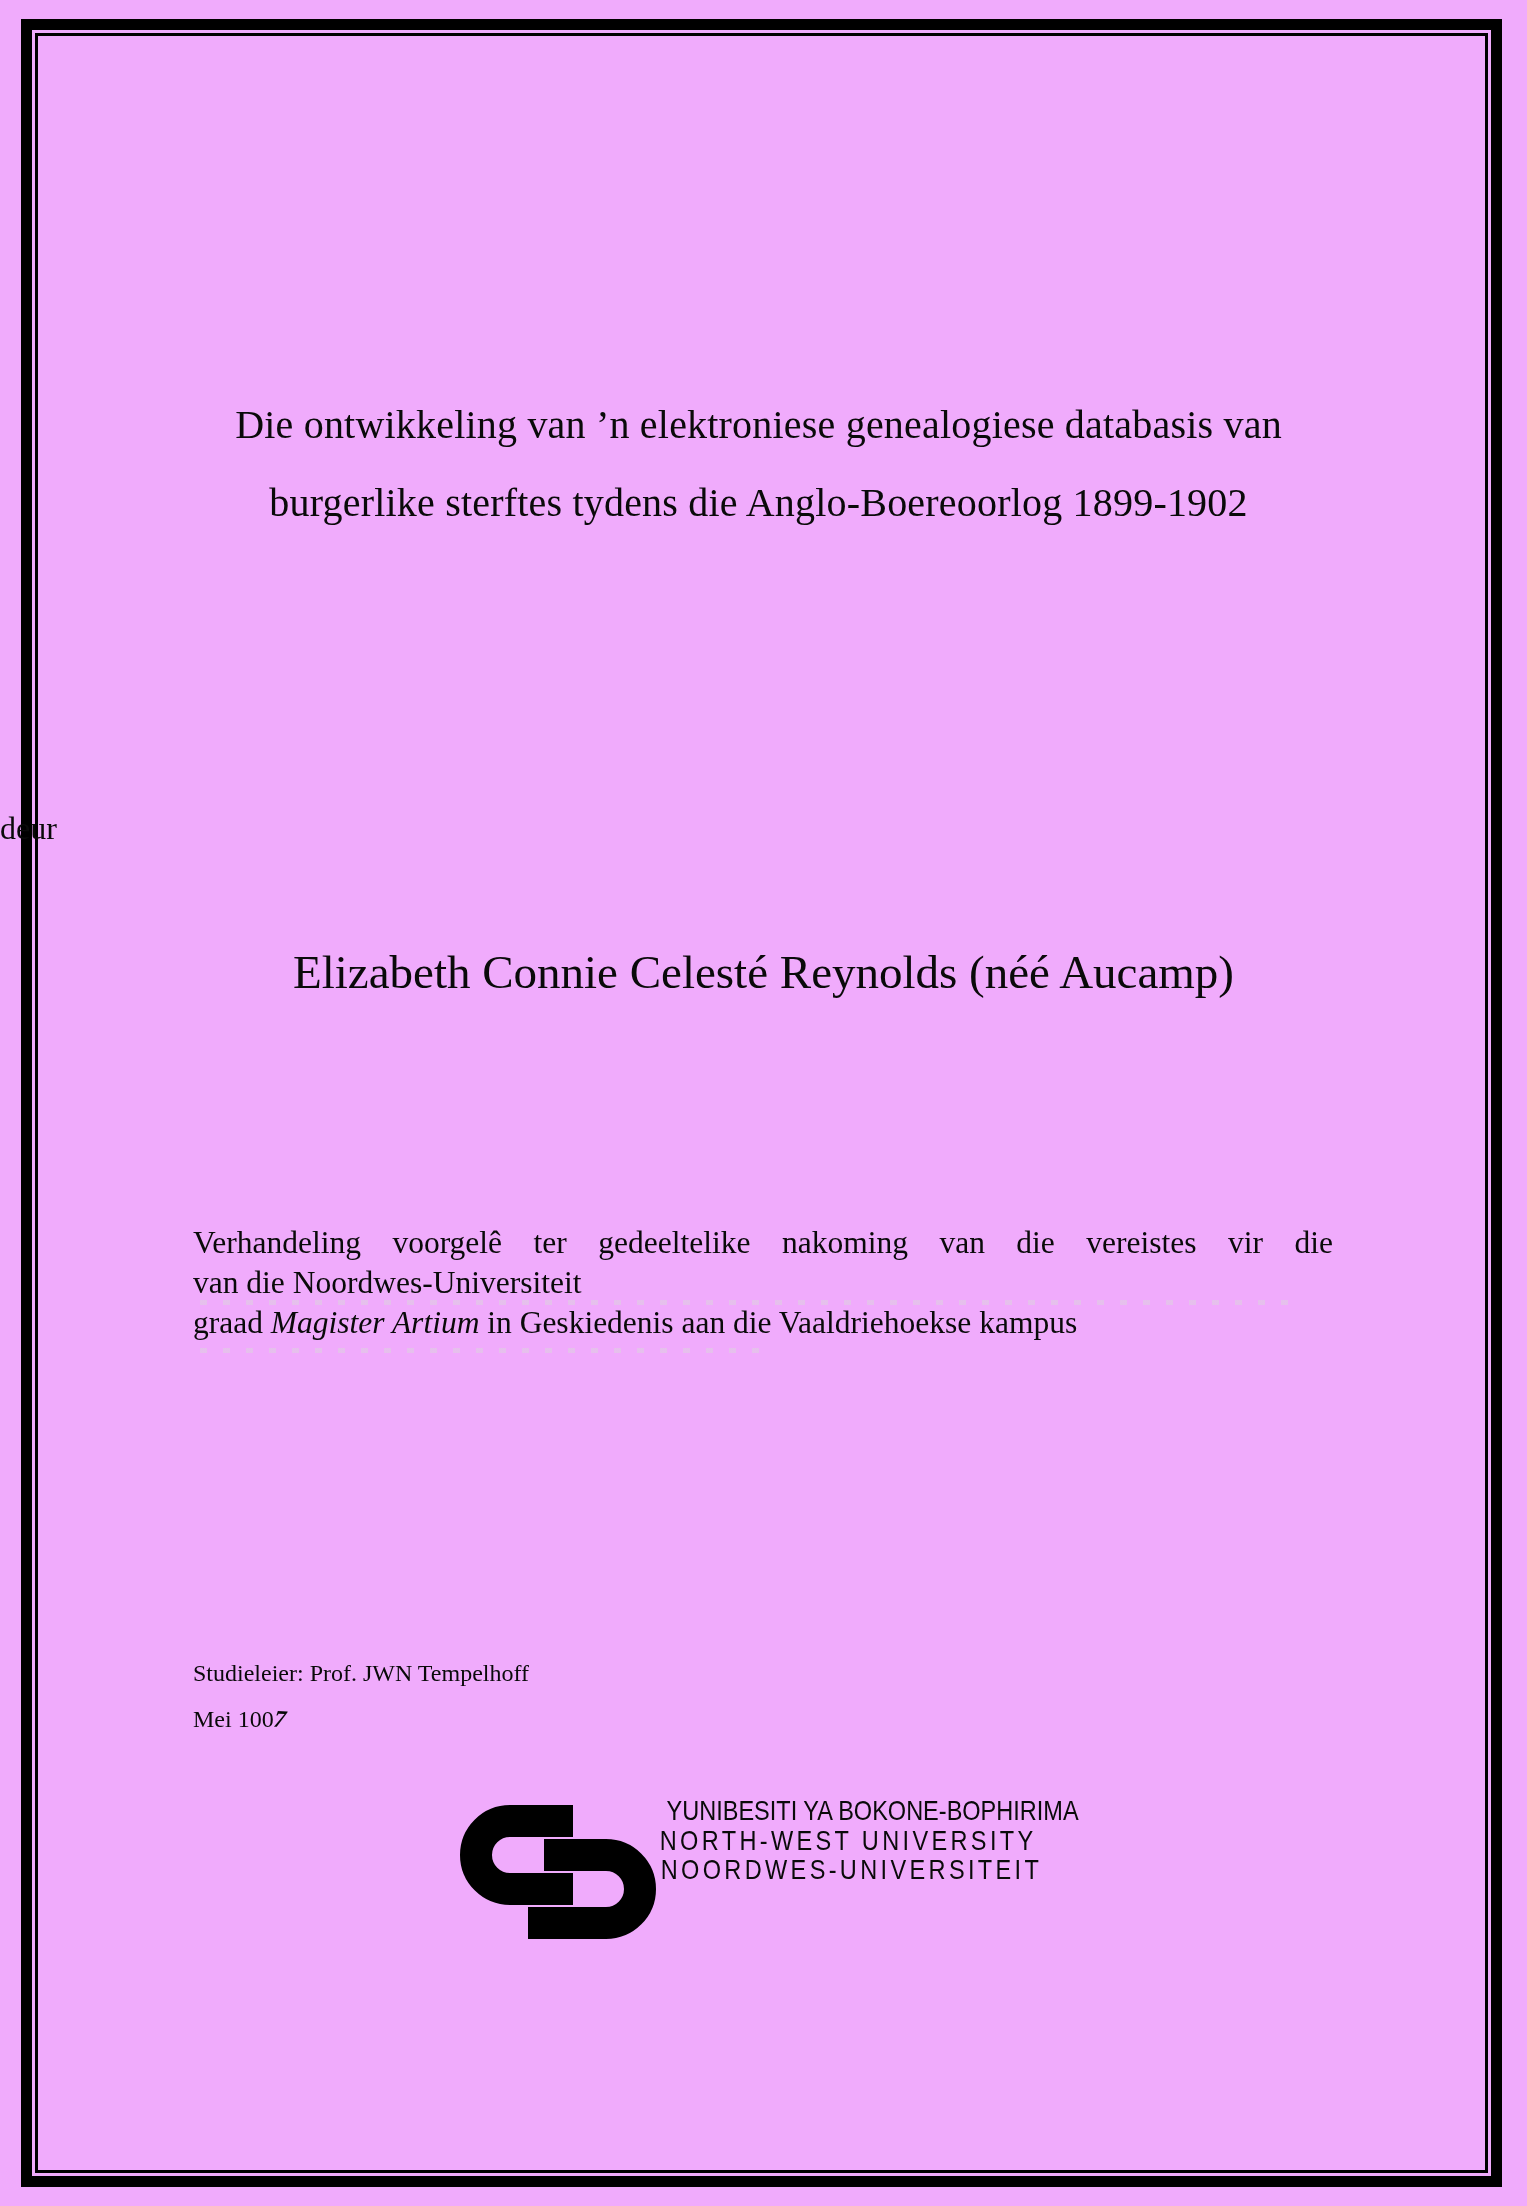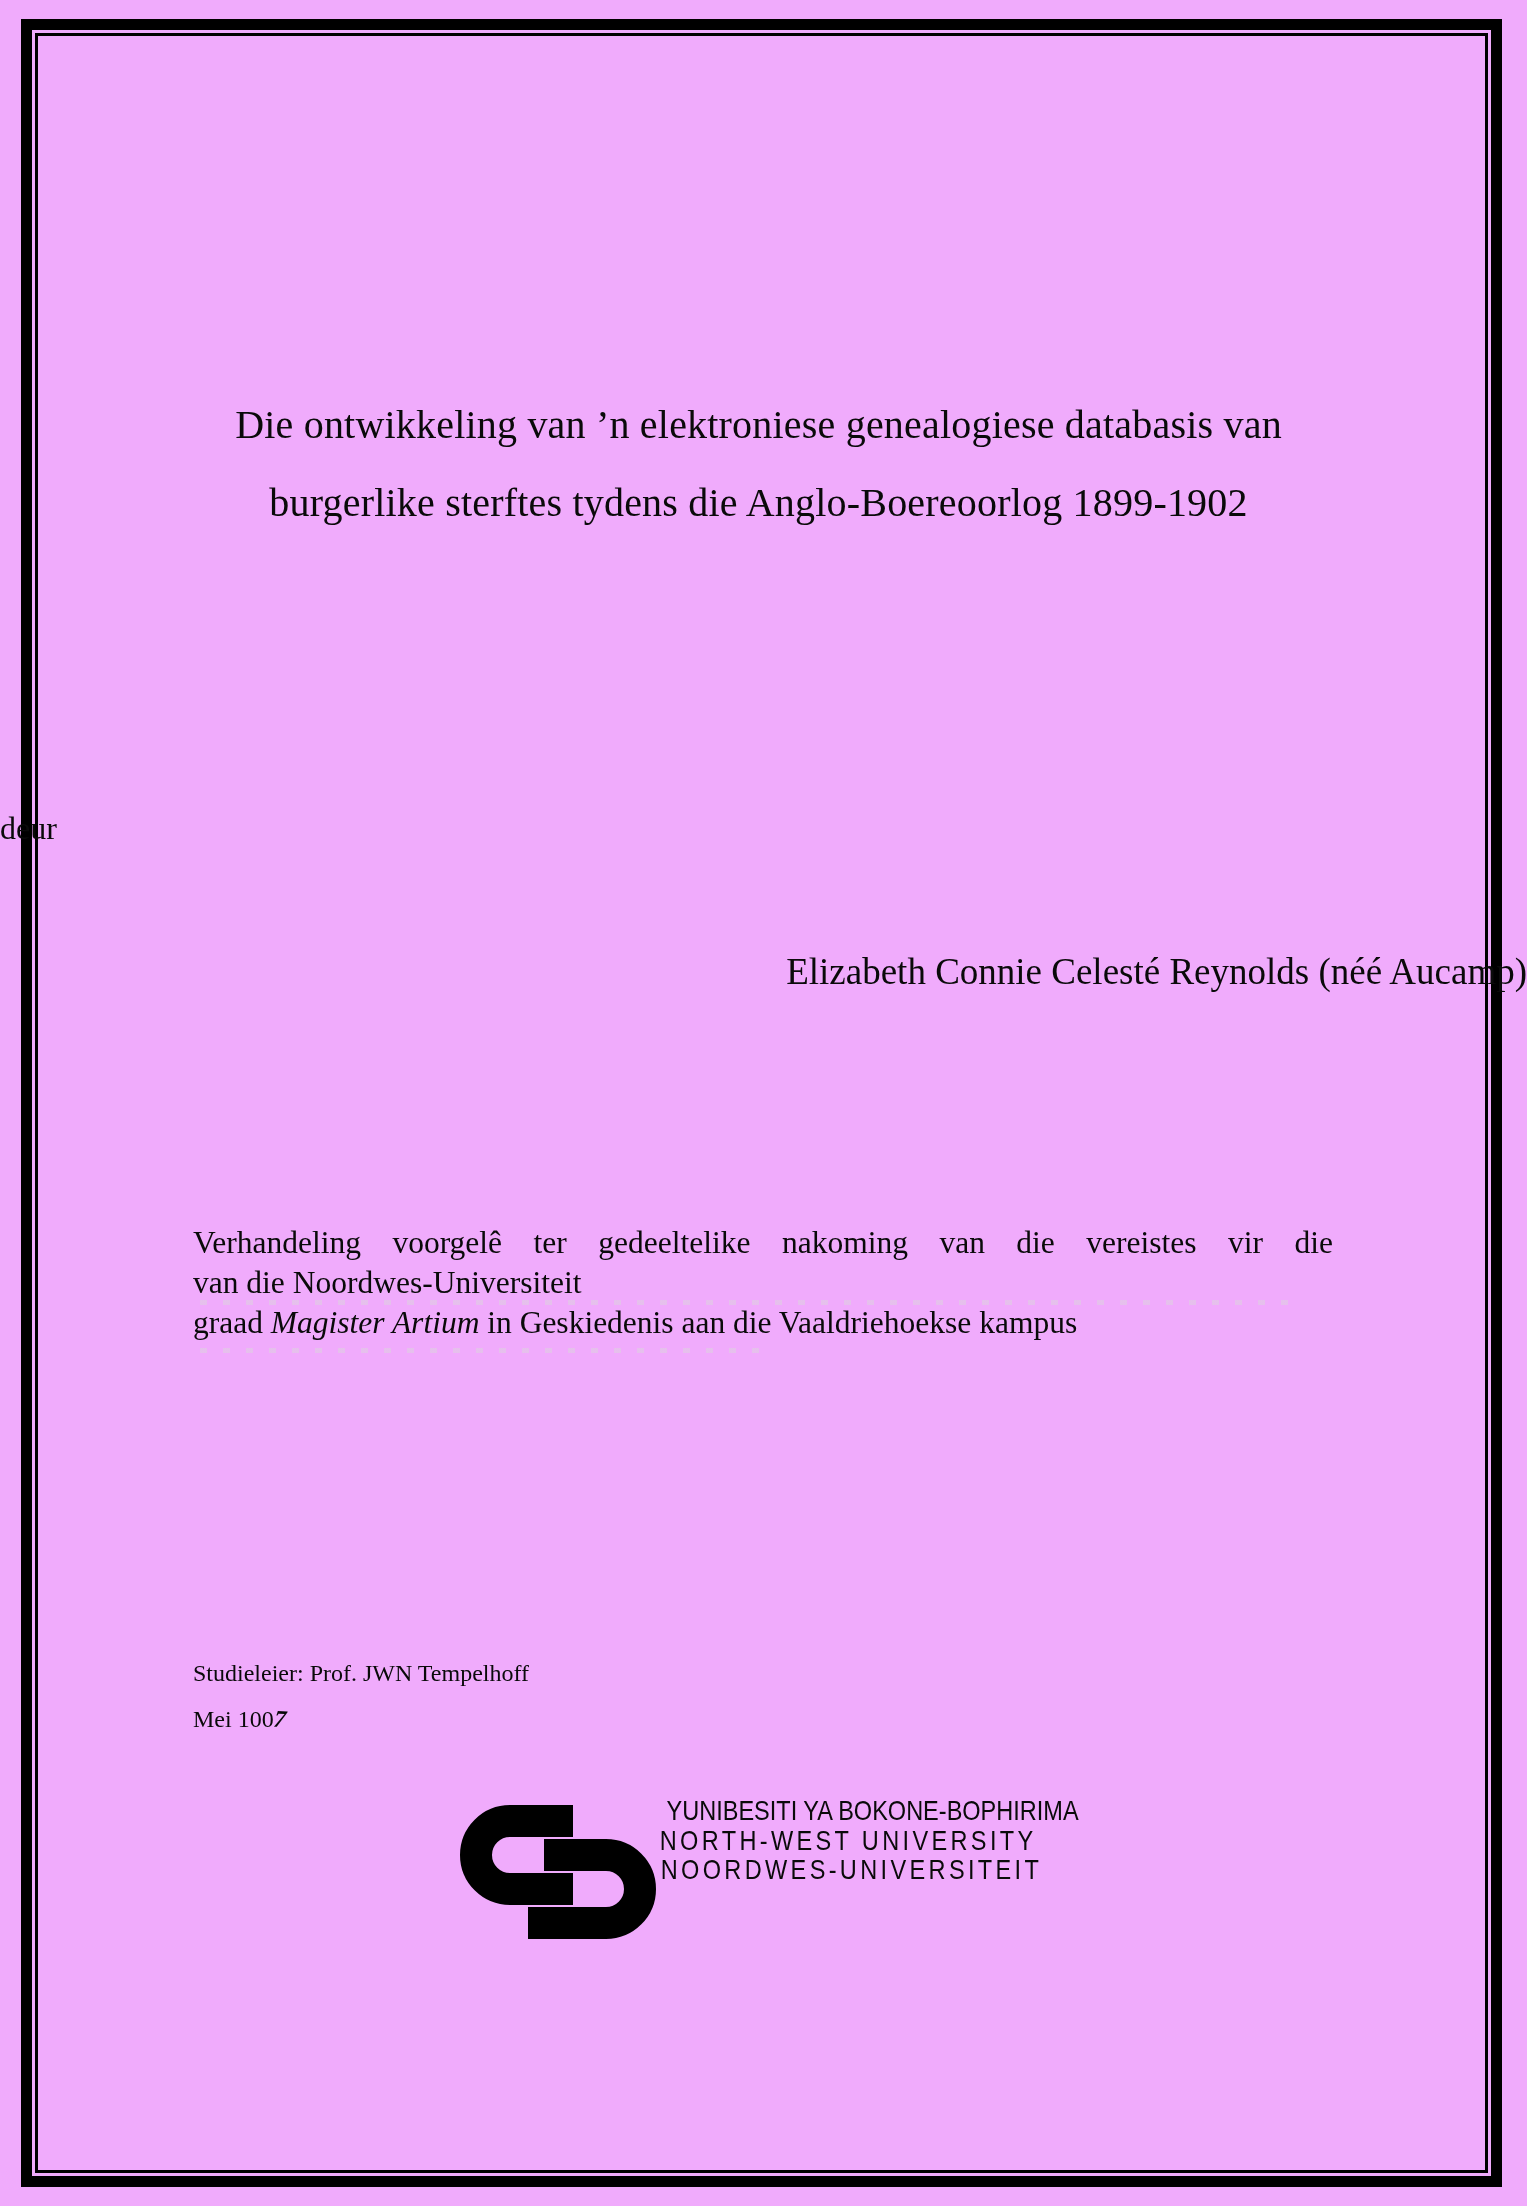--- a/index.html
+++ b/index.html
@@ -26,21 +26,21 @@
     letter-spacing:0.2px;white-space:nowrap;
   }
   
   .byline{
     position:absolute;left:0;right:0;top:808px;
     font-size:32px;line-height:40px;
   }
   
   .author{
     position:absolute;left:0;right:0;top:949px;
-    text-align:right;font-size:37px;line-height:46px;
+    text-align:center;font-size:47px;line-height:46px;
   }
   
   .statement{
     position:absolute;left:193px;width:1140px;top:1223px;
     font-size:31.5px;line-height:40px;
   }
   .statement .jline{text-align:justify;text-align-last:justify;}
   .statement .ital{font-style:italic;}
   
   .supervisor-block{

